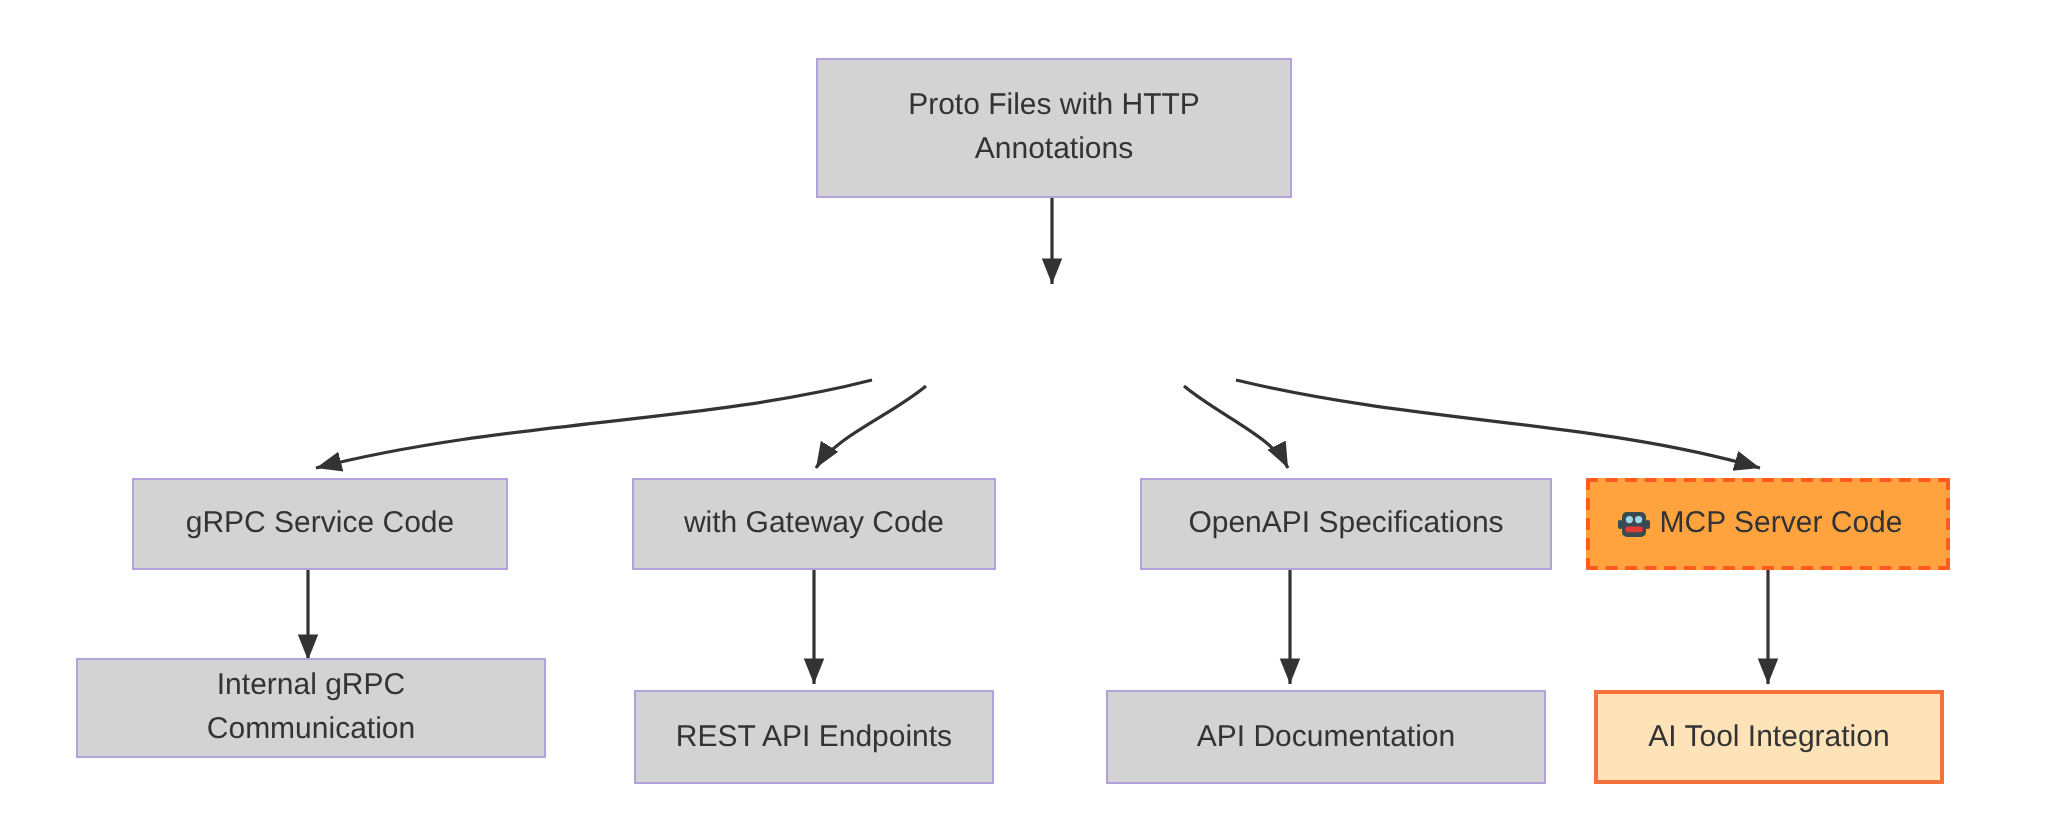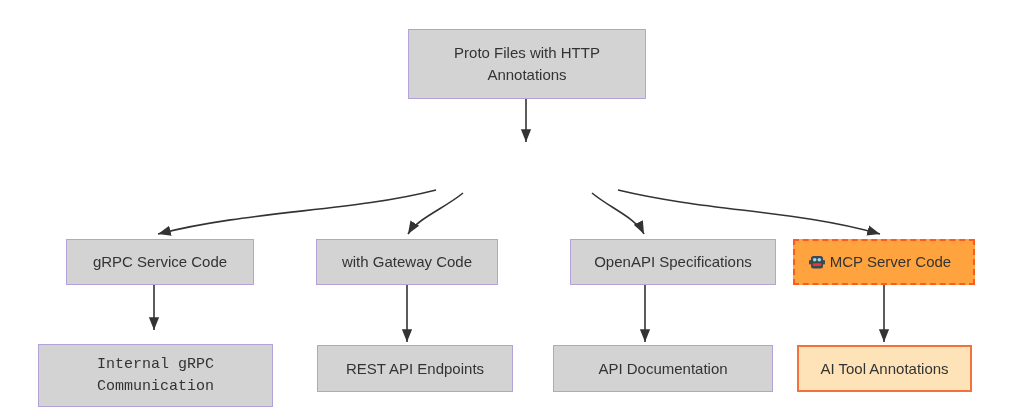--- a/index.html
+++ b/index.html
@@ -112,30 +112,30 @@
         <rect x="13.8" y="5" width="2.2" height="4.5" rx="1" fill="#3a4a52"></rect>
         <rect x="2" y="1" width="12" height="12.5" rx="2.5" fill="#3a4a52"></rect>
         <circle cx="5.7" cy="4.8" r="1.8" fill="#9fd8e8"></circle>
         <circle cx="10.3" cy="4.8" r="1.8" fill="#9fd8e8"></circle>
         <rect x="3.6" y="8.3" width="8.8" height="2.8" rx="1.4" fill="#e53935"></rect>
       </svg>
     </span>
     <span class="node-label">MCP Server Code</span>
   </div>
 
-  <div class="node" style="left:38px; top:344px; width:235px; height:63px;font-family:Liberation Mono, monospace;">
+  <div class="node" style="left:38px; top:329px; width:235px; height:50px;">
     <span class="node-label">Internal gRPC
 Communication</span>
   </div>
 
-  <div class="node" style="left:317px; top:345px; width:196px; height:47px;">
+  <div class="node" style="left:317px; top:345px; width:180px; height:47px;">
     <span class="node-label">REST API Endpoints</span>
   </div>
 
   <div class="node" style="left:553px; top:345px; width:220px; height:47px;">
     <span class="node-label">API Documentation</span>
   </div>
 
   <div class="node node--aitool" style="left:797px; top:345px; width:175px; height:47px;">
-    <span class="node-label">AI Tool Annotations</span>
+    <span class="node-label">AI Tool Integration</span>
   </div>
 
 </div>
 
 </body></html>

